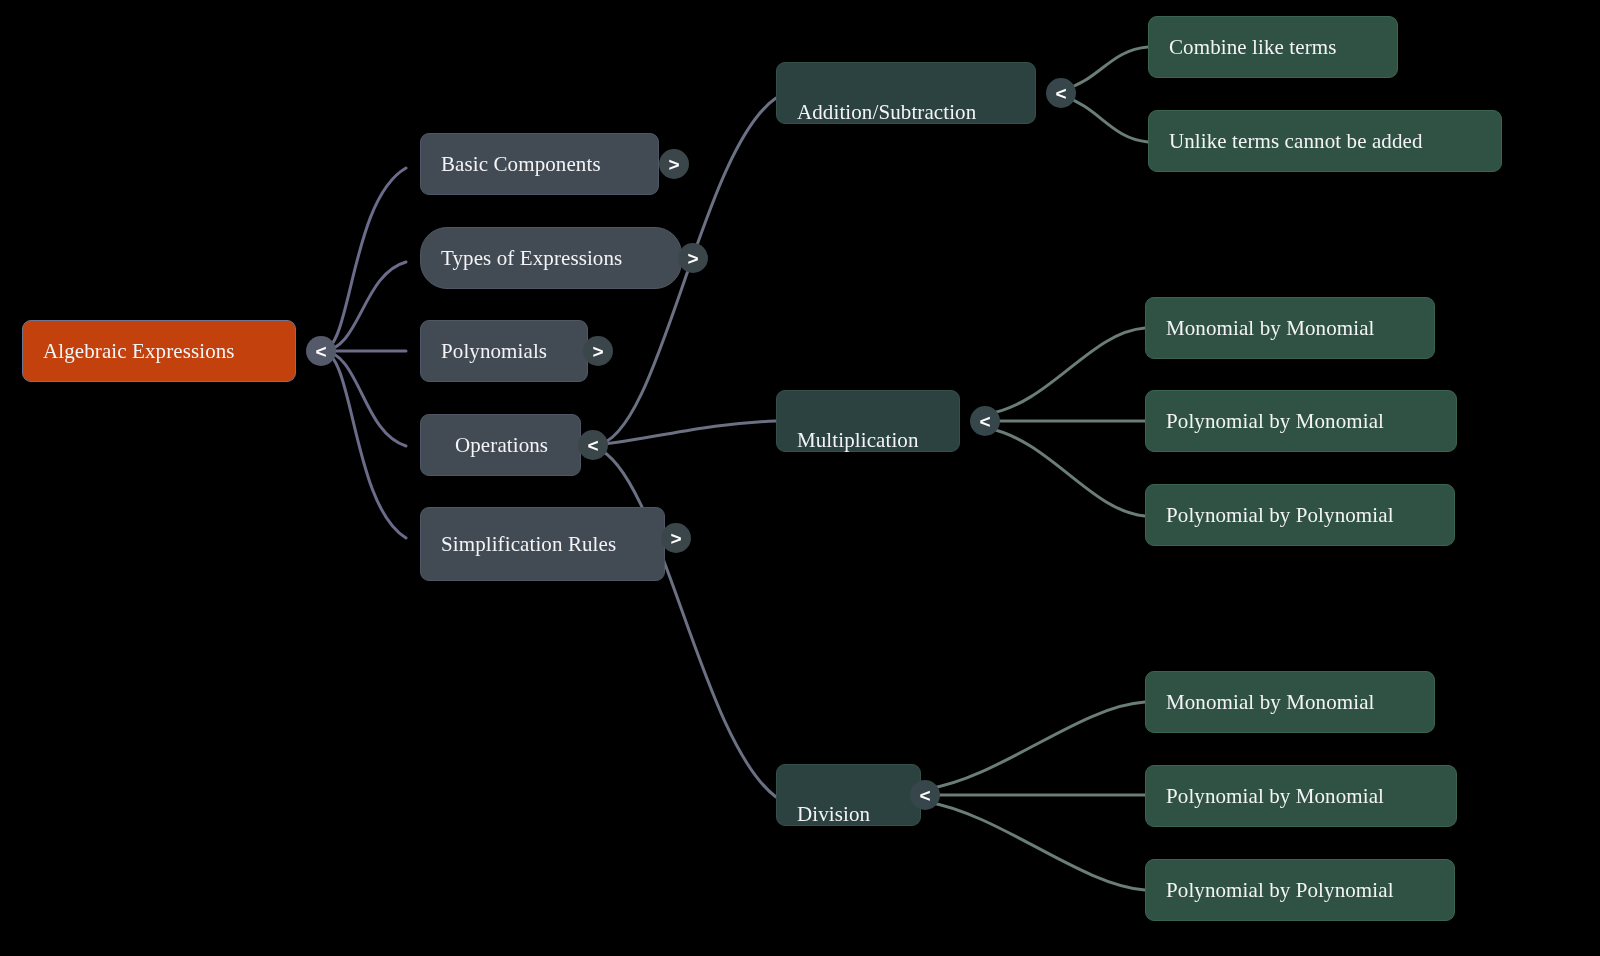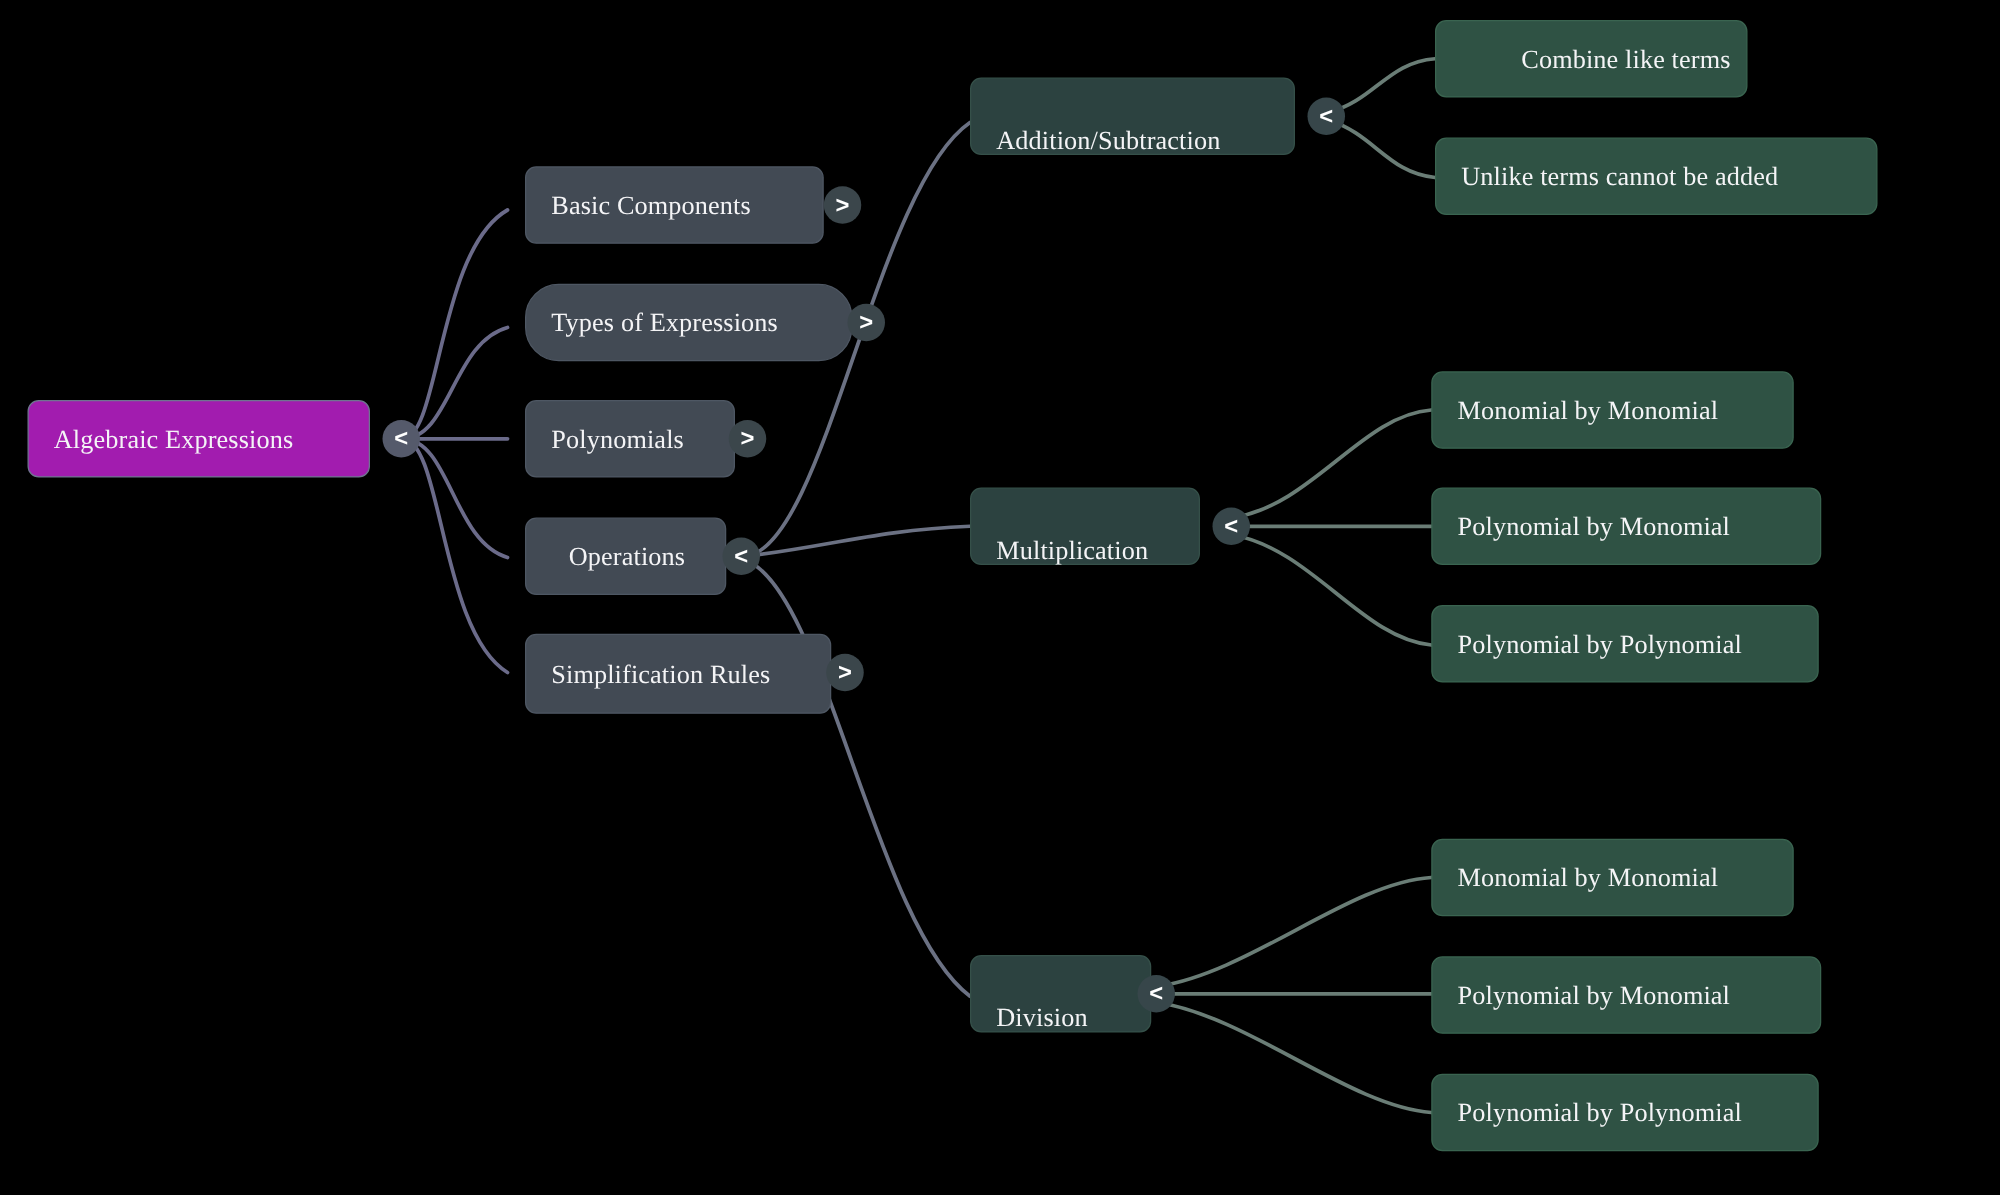--- a/index.html
+++ b/index.html
@@ -35,21 +35,21 @@
     letter-spacing: 0.1px;
   }
   .node .label {
     display: block;
     padding: 0 20px;
     font-size: 21px;
     line-height: 1;
     color: #f4f4f6;
   }
   .node.root {
-    background: #a21caf;
+    background: #c2410c;
     border: 1px solid #6f7490;
   }
   .node.branch {
     background: #424a54;
     border: 1px solid #4e5763;
     margin-left: 14px;
   }
   .node.op {
     background: #2c4240;
     border: 1px solid #355049;
@@ -123,29 +123,29 @@
       </div>
       <div class="toggle dark" style="left: 678px; top: 243px;">&gt;</div>
       <div class="node branch" style="left: 406px; top: 320px; width: 168px; height: 62px;">
         <span class="label">Polynomials</span>
       </div>
       <div class="toggle dark" style="left: 583px; top: 336px;">&gt;</div>
       <div class="node branch" style="left: 406px; top: 414px; width: 161px; height: 62px; padding-left: 14px;">
         <span class="label">Operations</span>
       </div>
       <div class="toggle dark" style="left: 578px; top: 430px;">&lt;</div>
-      <div class="node branch" style="left: 406px; top: 507px; width: 245px; height: 64px;">
+      <div class="node branch" style="left: 406px; top: 507px; width: 245px; height: 74px;">
         <span class="label">Simplification Rules</span>
       </div>
       <div class="toggle dark" style="left: 661px; top: 523px;">&gt;</div>
       <div class="node op" style="left: 776px; top: 62px; width: 260px; height: 62px;">
         <span class="label">Addition/Subtraction</span>
       </div>
       <div class="toggle teal" style="left: 1046px; top: 78px;">&lt;</div>
-      <div class="node leaf" style="left: 1148px; top: 16px; width: 250px; height: 62px; padding-left: 48px;">
+      <div class="node leaf" style="left: 1148px; top: 16px; width: 250px; height: 62px;">
         <span class="label">Combine like terms</span>
       </div>
       <div class="node leaf" style="left: 1148px; top: 110px; width: 354px; height: 62px;">
         <span class="label">Unlike terms cannot be added</span>
       </div>
       <div class="node op" style="left: 776px; top: 390px; width: 184px; height: 62px;">
         <span class="label">Multiplication</span>
       </div>
       <div class="toggle teal" style="left: 970px; top: 406px;">&lt;</div>
       <div class="node leaf" style="left: 1145px; top: 297px; width: 290px; height: 62px;">

